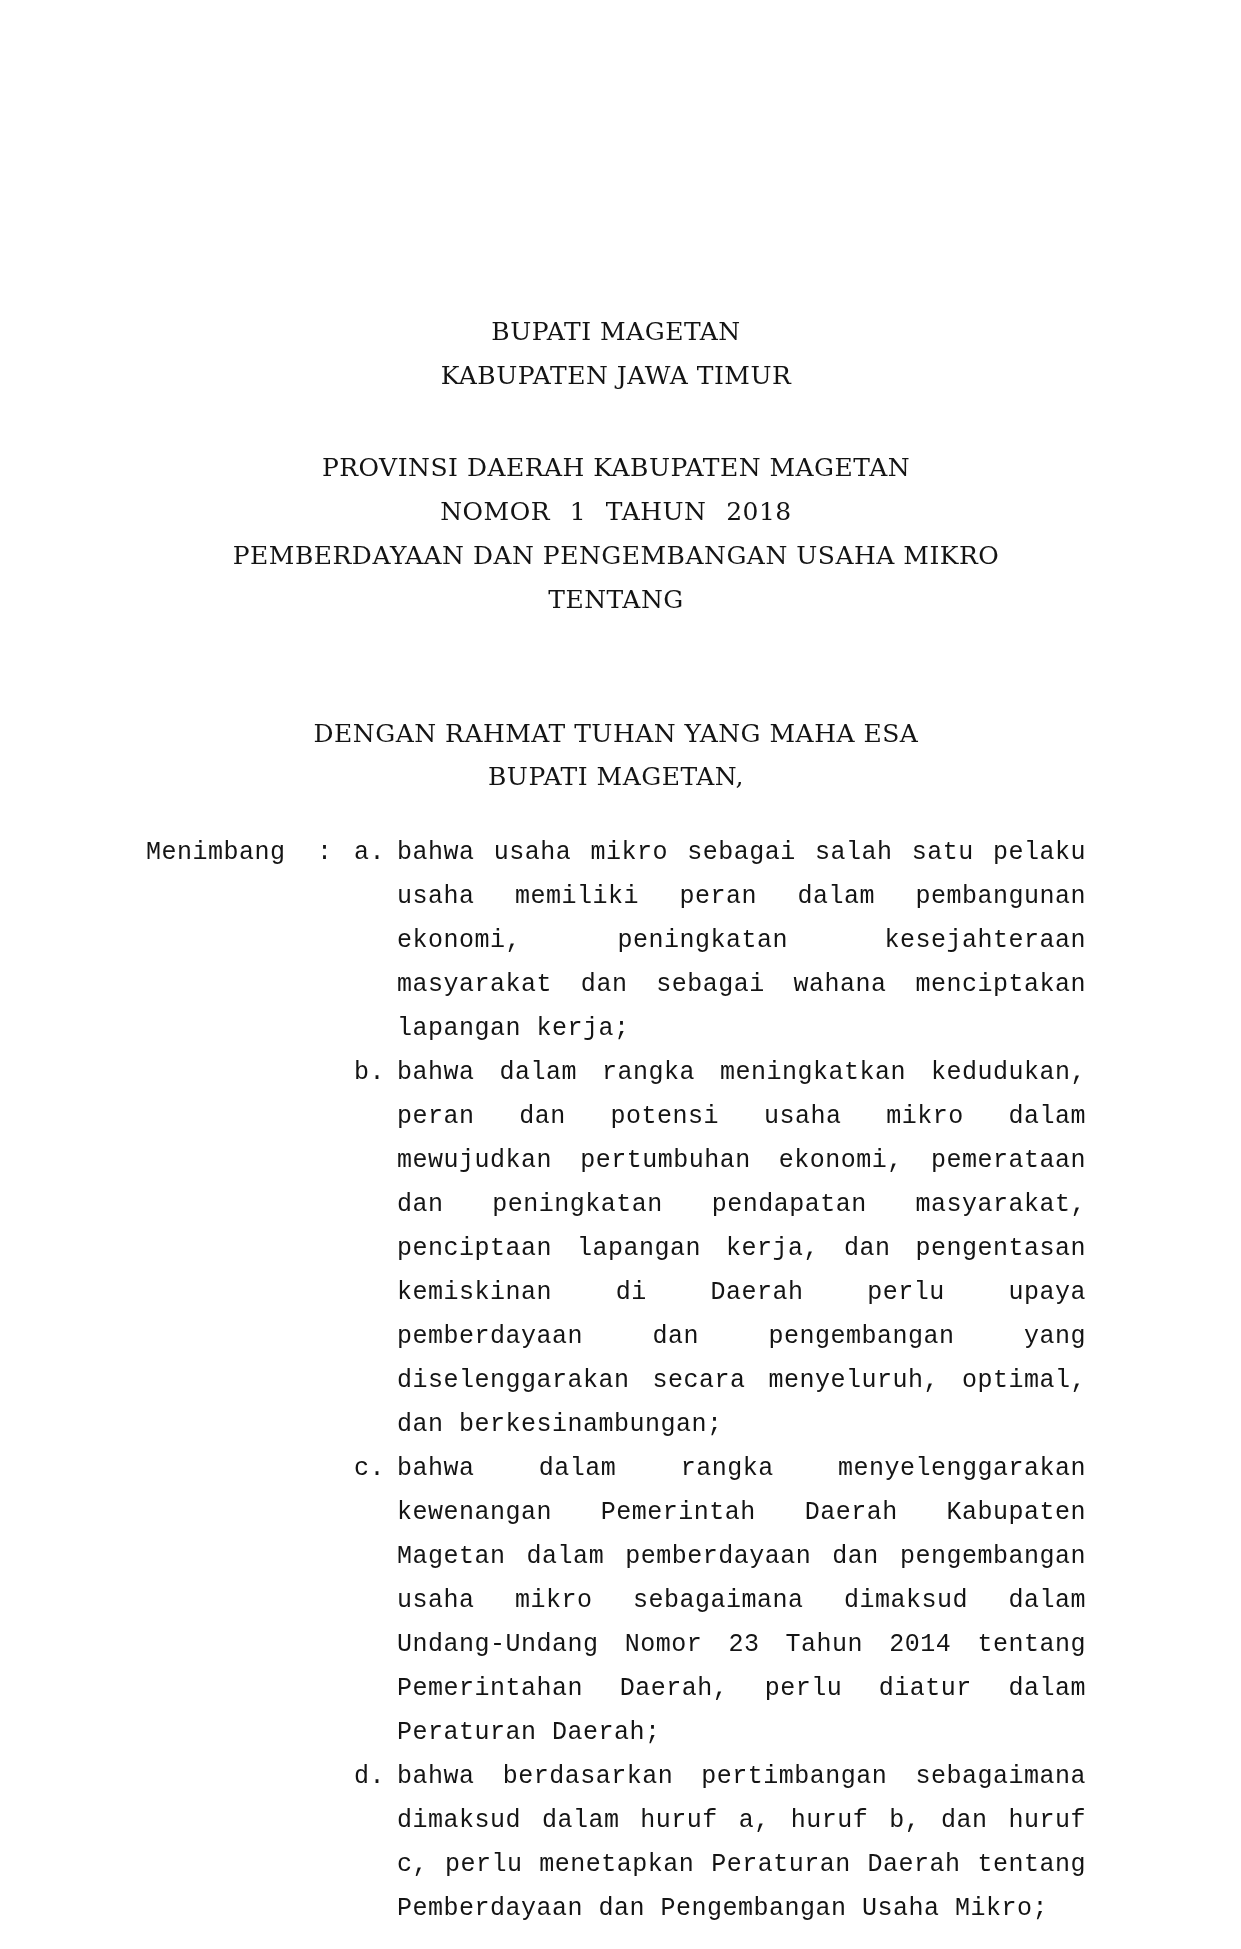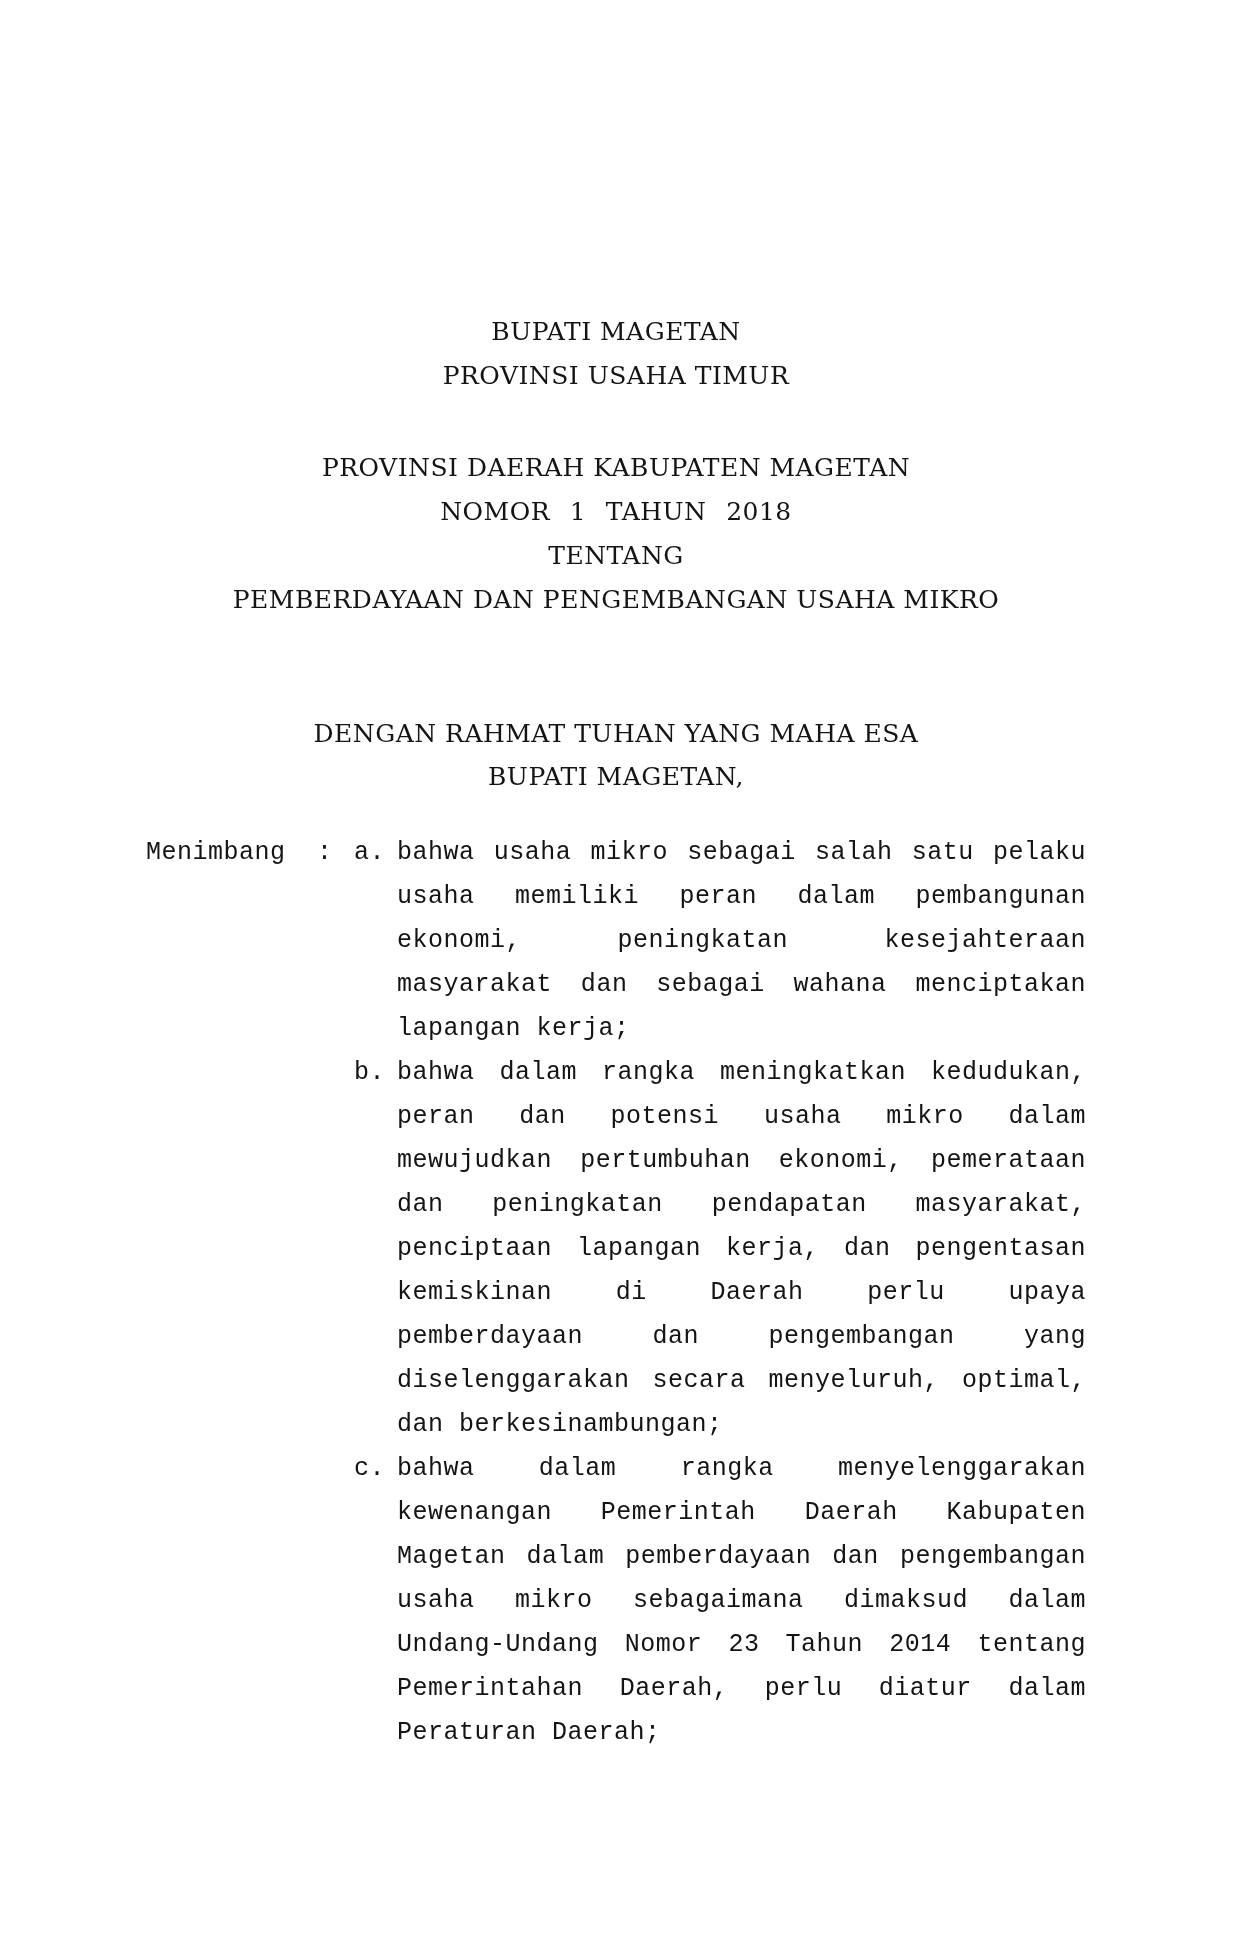--- a/index.html
+++ b/index.html
@@ -55,37 +55,38 @@
     text-indent: 0;
   }
 </style>
 </head>
 <body>
 
 <div class="page">
 
   <div class="centerblock letterhead">
     <div>BUPATI MAGETAN</div>
-    <div>PROVINSI USAHA TIMUR</div>
+    <div>KABUPATEN JAWA TIMUR</div>
   </div>
 
   <div class="centerblock titleblock">
     <div>PROVINSI DAERAH KABUPATEN MAGETAN</div>
     <div class="spread">NOMOR 1 TAHUN 2018</div>
+    <div>PEMBERDAYAAN DAN PENGEMBANGAN USAHA MIKRO</div>
     <div>TENTANG</div>
-    <div>PEMBERDAYAAN DAN PENGEMBANGAN USAHA MIKRO</div>
   </div>
 
   <div class="centerblock invocation-b">DENGAN RAHMAT TUHAN YANG MAHA ESA</div>
 
   <div class="centerblock issuer-b">BUPATI MAGETAN,</div>
 
   <div class="considerations">
     <div class="cons-label">Menimbang</div>
     <div class="cons-sep">:</div>
     <div class="cons-items">
       <div class="cons-item"><span class="cons-marker">a.</span><span>bahwa usaha mikro sebagai salah satu pelaku usaha memiliki peran dalam pembangunan ekonomi, peningkatan kesejahteraan masyarakat dan sebagai wahana menciptakan lapangan kerja;</span></div>
       <div class="cons-item"><span class="cons-marker">b.</span><span>bahwa dalam rangka meningkatkan kedudukan, peran dan potensi usaha mikro dalam mewujudkan pertumbuhan ekonomi, pemerataan dan peningkatan pendapatan masyarakat, penciptaan lapangan kerja, dan pengentasan kemiskinan di Daerah perlu upaya pemberdayaan dan pengembangan yang diselenggarakan secara menyeluruh, optimal, dan berkesinambungan;</span></div>
       <div class="cons-item"><span class="cons-marker">c.</span><span>bahwa dalam rangka menyelenggarakan kewenangan Pemerintah Daerah Kabupaten Magetan dalam pemberdayaan dan pengembangan usaha mikro sebagaimana dimaksud dalam Undang-Undang Nomor 23 Tahun 2014 tentang Pemerintahan Daerah, perlu diatur dalam Peraturan Daerah;</span></div>
+      <div class="cons-item"><span class="cons-marker">d.</span><span>bahwa berdasarkan pertimbangan sebagaimana dimaksud dalam huruf a, huruf b, dan huruf c, perlu menetapkan Peraturan Daerah tentang Pemberdayaan dan Pengembangan Usaha Mikro;</span></div>
     </div>
   </div>
 
 </div>
 
 </body></html>

